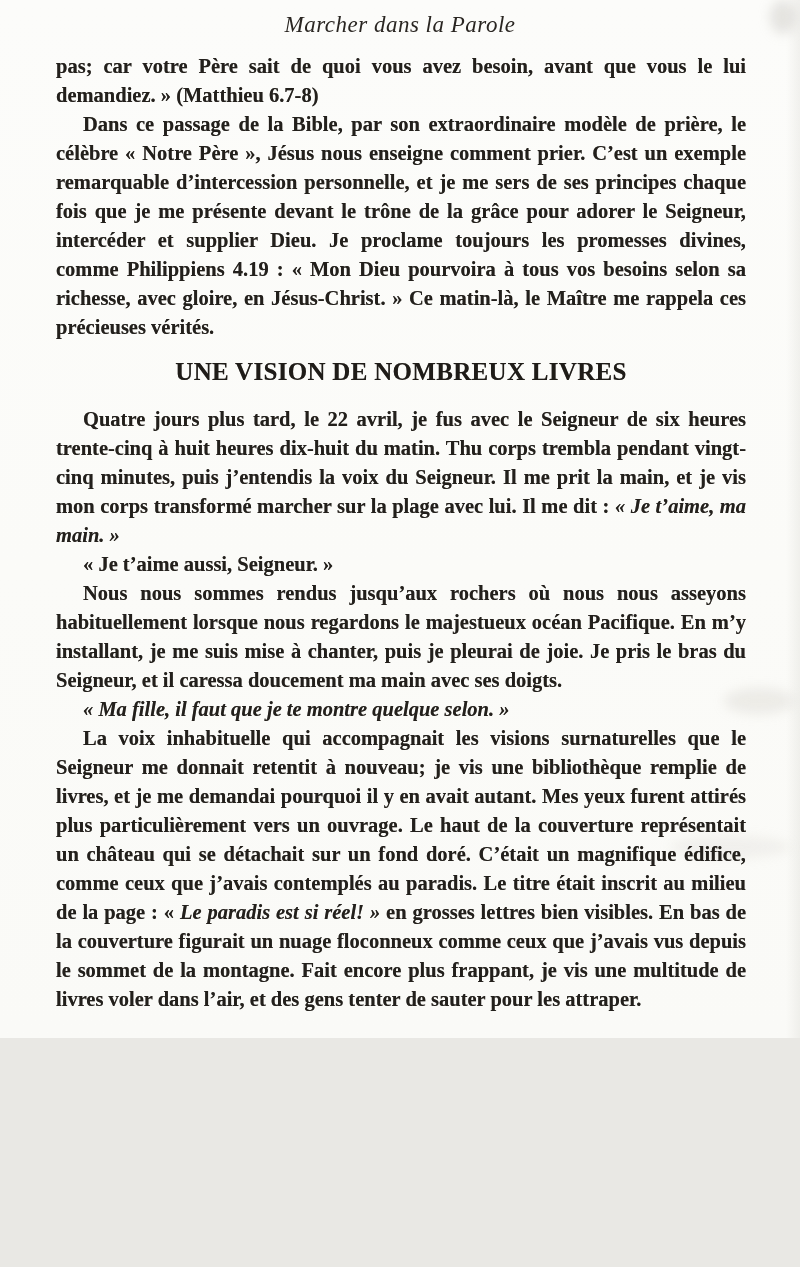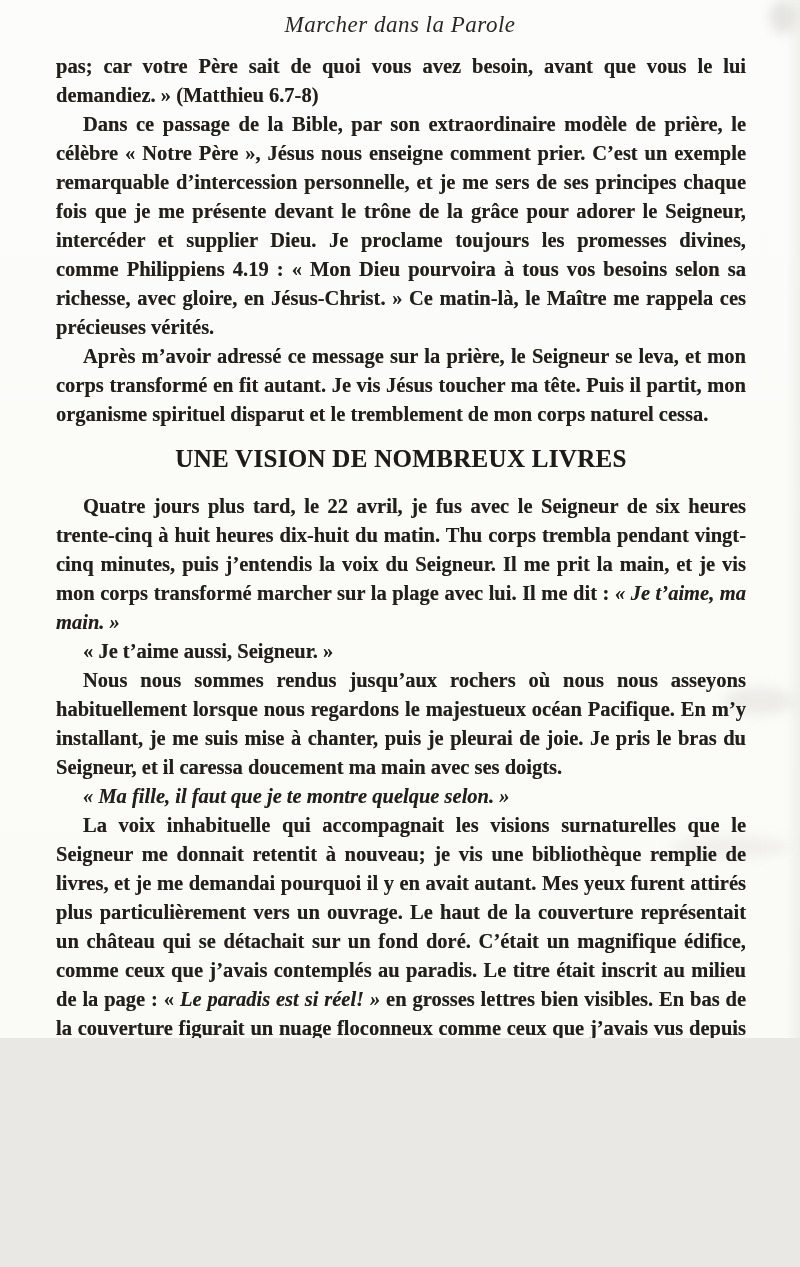--- a/index.html
+++ b/index.html
@@ -83,21 +83,20 @@
 <div class="page">
   <div class="scan-smudge smudge-1"></div>
   <div class="scan-smudge smudge-2"></div>
   <div class="scan-smudge smudge-3"></div>
 
   <div class="running-header">Marcher dans la Parole</div>
 
   <div class="text-block">
       <p class="para"><span>pas; car votre Père sait de quoi vous avez besoin, avant que vous le lui demandiez. » (Matthieu 6.7-8)</span></p>
       <p class="para indent"><span>Dans ce passage de la Bible, par son extraordinaire modèle de prière, le célèbre « Notre Père », Jésus nous enseigne comment prier. C’est un exemple remarquable d’intercession personnelle, et je me sers de ses principes chaque fois que je me présente devant le trône de la grâce pour adorer le Seigneur, intercéder et supplier Dieu. Je proclame toujours les promesses divines, comme Philippiens 4.19 : « Mon Dieu pourvoira à tous vos besoins selon sa richesse, avec gloire, en Jésus-Christ. » Ce matin-là, le Maître me rappela ces précieuses vérités.</span></p>
-      <p class="para indent"><span>Après m’avoir adressé ce message sur la prière, le Seigneur se leva, et mon corps transformé en fit autant. Je vis Jésus toucher ma tête. Puis il partit, mon organisme spirituel disparut et le tremblement de mon corps naturel cessa.</span></p>
       <h2 class="section-heading">UNE VISION DE NOMBREUX LIVRES</h2>
       <p class="para indent"><span>Quatre jours plus tard, le 22 avril, je fus avec le Seigneur de six heures trente-cinq à huit heures dix-huit du matin. Thu corps trembla pendant vingt-cinq minutes, puis j’entendis la voix du Seigneur. Il me prit la main, et je vis mon corps transformé marcher sur la plage avec lui. Il me dit : </span><span class="it">« Je t’aime, ma main. »</span></p>
       <p class="para indent"><span>« Je t’aime aussi, Seigneur. »</span></p>
       <p class="para indent"><span>Nous nous sommes rendus jusqu’aux rochers où nous nous asseyons habituellement lorsque nous regardons le majestueux océan Pacifique. En m’y installant, je me suis mise à chanter, puis je pleurai de joie. Je pris le bras du Seigneur, et il caressa doucement ma main avec ses doigts.</span></p>
       <p class="para indent"><span class="it">« Ma fille, il faut que je te montre quelque selon. »</span></p>
       <p class="para indent"><span>La voix inhabituelle qui accompagnait les visions surnaturelles que le Seigneur me donnait retentit à nouveau; je vis une bibliothèque remplie de livres, et je me demandai pourquoi il y en avait autant. Mes yeux furent attirés plus particulièrement vers un ouvrage. Le haut de la couverture représentait un château qui se détachait sur un fond doré. C’était un magnifique édifice, comme ceux que j’avais contemplés au paradis. Le titre était inscrit au milieu de la page : « </span><span class="it">Le paradis est si réel! »</span><span> en grosses lettres bien visibles. En bas de la couverture figurait un nuage floconneux comme ceux que j’avais vus depuis le sommet de la montagne. Fait encore plus frappant, je vis une multitude de livres voler dans l’air, et des gens tenter de sauter pour les attraper.</span></p>
     </div>
 
 </div>
 

